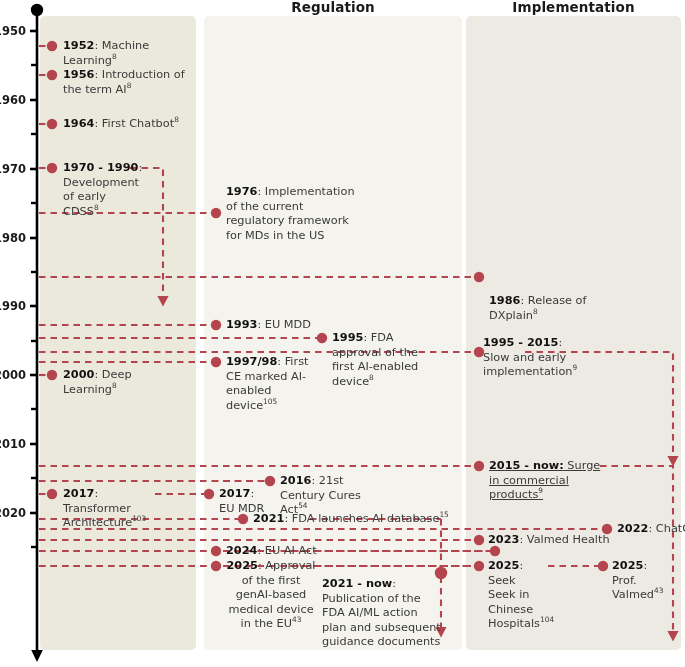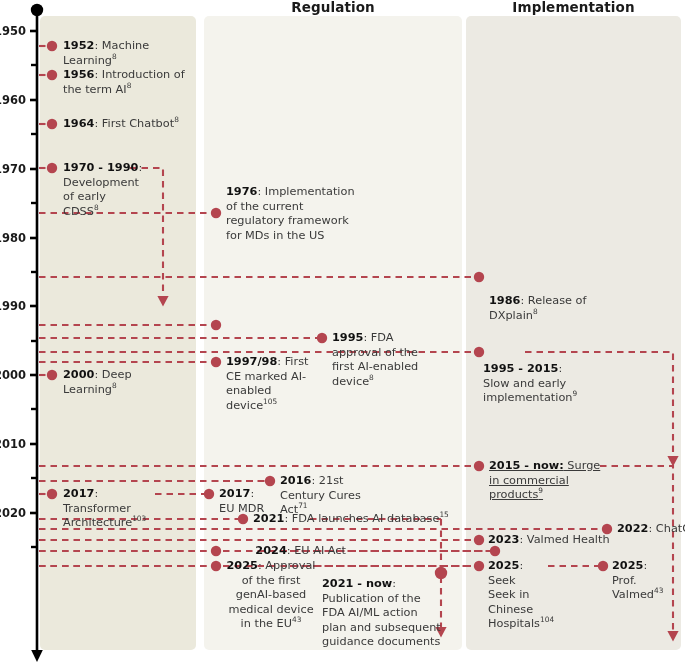--- a/index.html
+++ b/index.html
@@ -197,58 +197,61 @@
   </div>
 
   <div class="ev" style="left:63px;top:487px;width:105px;">
     <b>2017</b><span>: Transformer Architecture</span><sup>103</sup>
   </div>
 
   <div class="ev" style="left:226px;top:185px;width:130px;">
     <b>1976</b><span>: Implementation of the current regulatory framework for MDs in the US</span><sup></sup>
   </div>
 
+  <div class="ev" style="left:226px;top:318px;width:130px;">
+    <b>1993</b><span>: EU MDD</span><sup></sup>
+  </div>
 
   <div class="ev" style="left:226px;top:355px;width:92px;">
     <b>1997/98</b><span>: First CE marked AI-enabled device</span><sup>105</sup>
   </div>
 
   <div class="ev" style="left:332px;top:331px;width:105px;">
     <b>1995</b><span>: FDA approval of the first AI-enabled device</span><sup>8</sup>
   </div>
 
   <div class="ev" style="left:280px;top:474px;width:105px;">
-    <b>2016</b><span>: 21st Century Cures Act</span><sup>71</sup>
+    <b>2016</b><span>: 21st Century Cures Act</span><sup>54</sup>
   </div>
 
   <div class="ev" style="left:219px;top:487px;width:52px;">
     <b>2017</b><span>: EU MDR</span><sup></sup>
   </div>
 
   <div class="ev" style="left:253px;top:512px;width:200px;white-space:nowrap;">
     <b>2021</b><span>: FDA launches AI database</span><sup>15</sup>
   </div>
 
-  <div class="ev" style="left:226px;top:544px;width:120px;white-space:nowrap;text-align:right;">
+  <div class="ev" style="left:226px;top:544px;width:120px;white-space:nowrap;">
     <b>2024</b><span>: EU AI Act</span><sup></sup>
   </div>
 
   <div class="ev" style="left:226px;top:559px;width:90px;text-align:center;">
     <b>2025</b><span>: Approval of the first genAI-based medical device in the EU</span><sup>43</sup>
   </div>
 
   <div class="ev" style="left:322px;top:577px;width:123px;">
     <b>2021 - now</b><span>: Publication of the FDA AI/ML action plan and subsequent guidance documents</span><sup></sup>
   </div>
 
   <div class="ev" style="left:489px;top:270px;width:100px;margin-top:24px;">
     <b>1986</b><span>: Release of DXplain</span><sup>8</sup>
   </div>
 
-  <div class="ev" style="left:483px;top:336px;width:90px;margin-top:26px;">
+  <div class="ev" style="left:483px;top:336px;width:90px;">
     <b>1995 - 2015</b><span>: Slow and early implementation</span><sup>9</sup>
   </div>
 
   <div class="ev" style="left:489px;top:459px;width:112px;text-decoration:underline;">
     <b>2015 - now:</b><span> Surge in commercial products</span><sup>9</sup>
   </div>
 
   <div class="ev" style="left:617px;top:522px;width:80px;white-space:nowrap;">
     <b>2022</b><span>: ChatGPT</span>
   </div>

